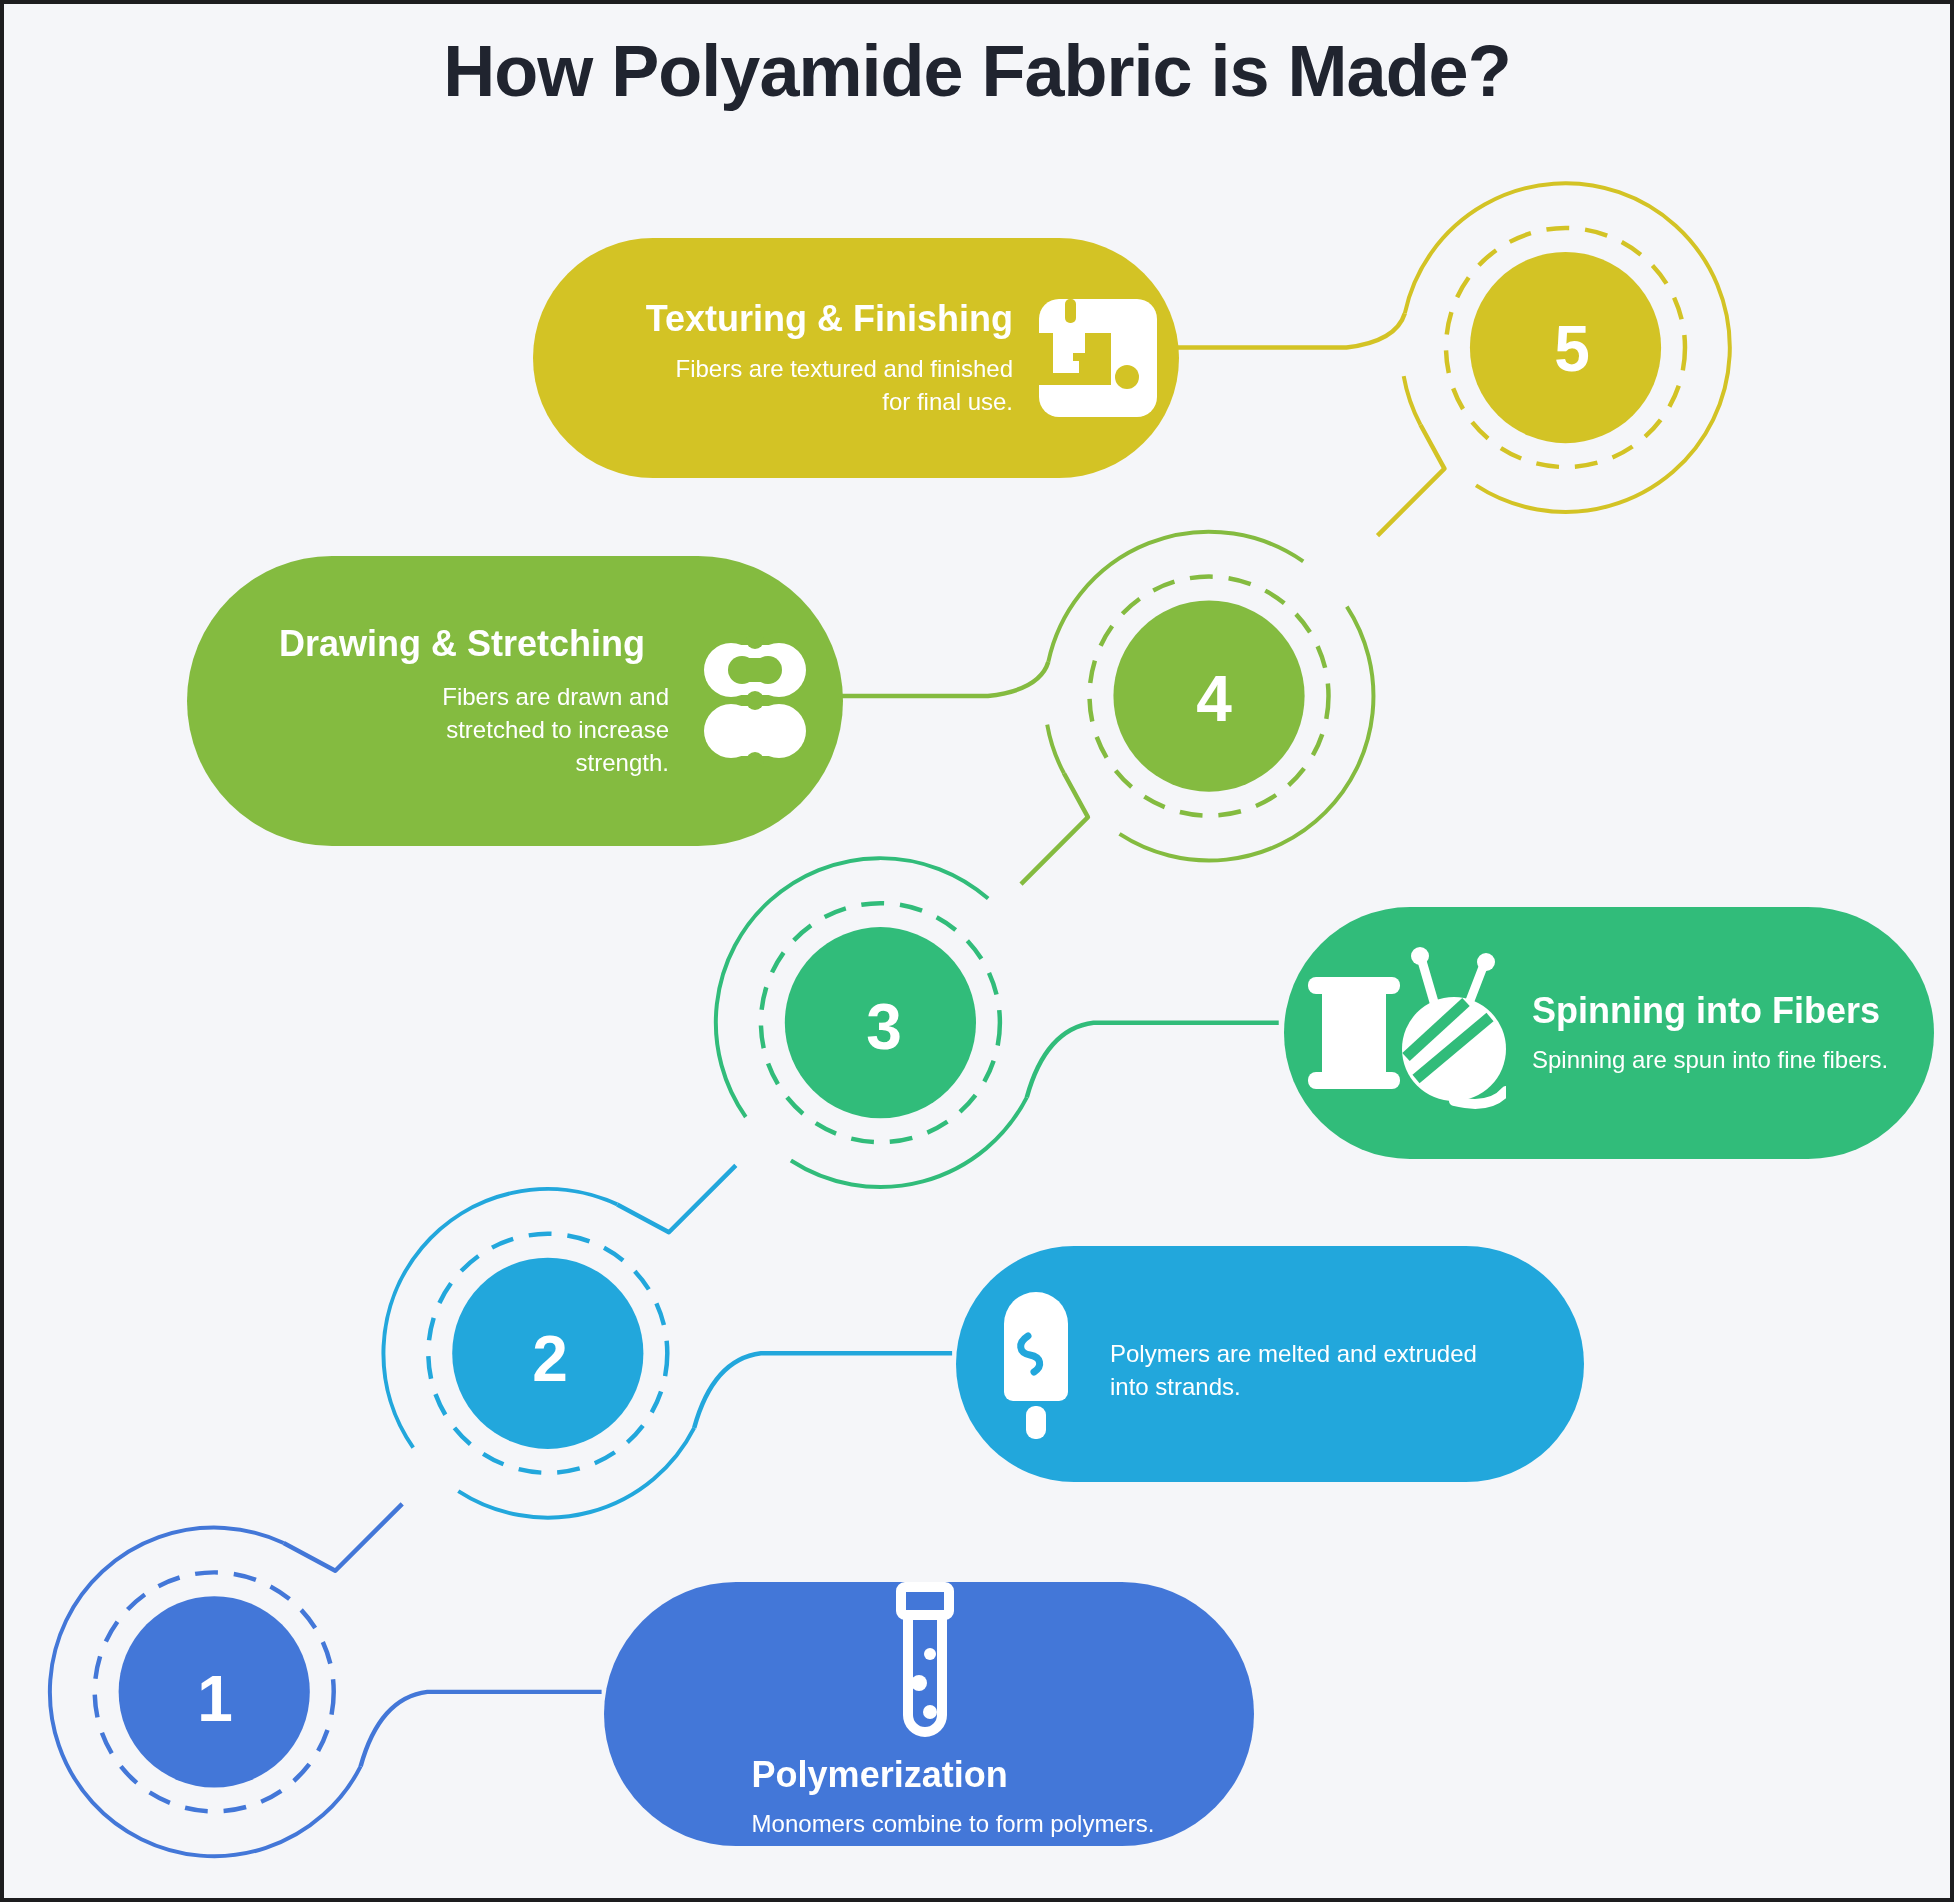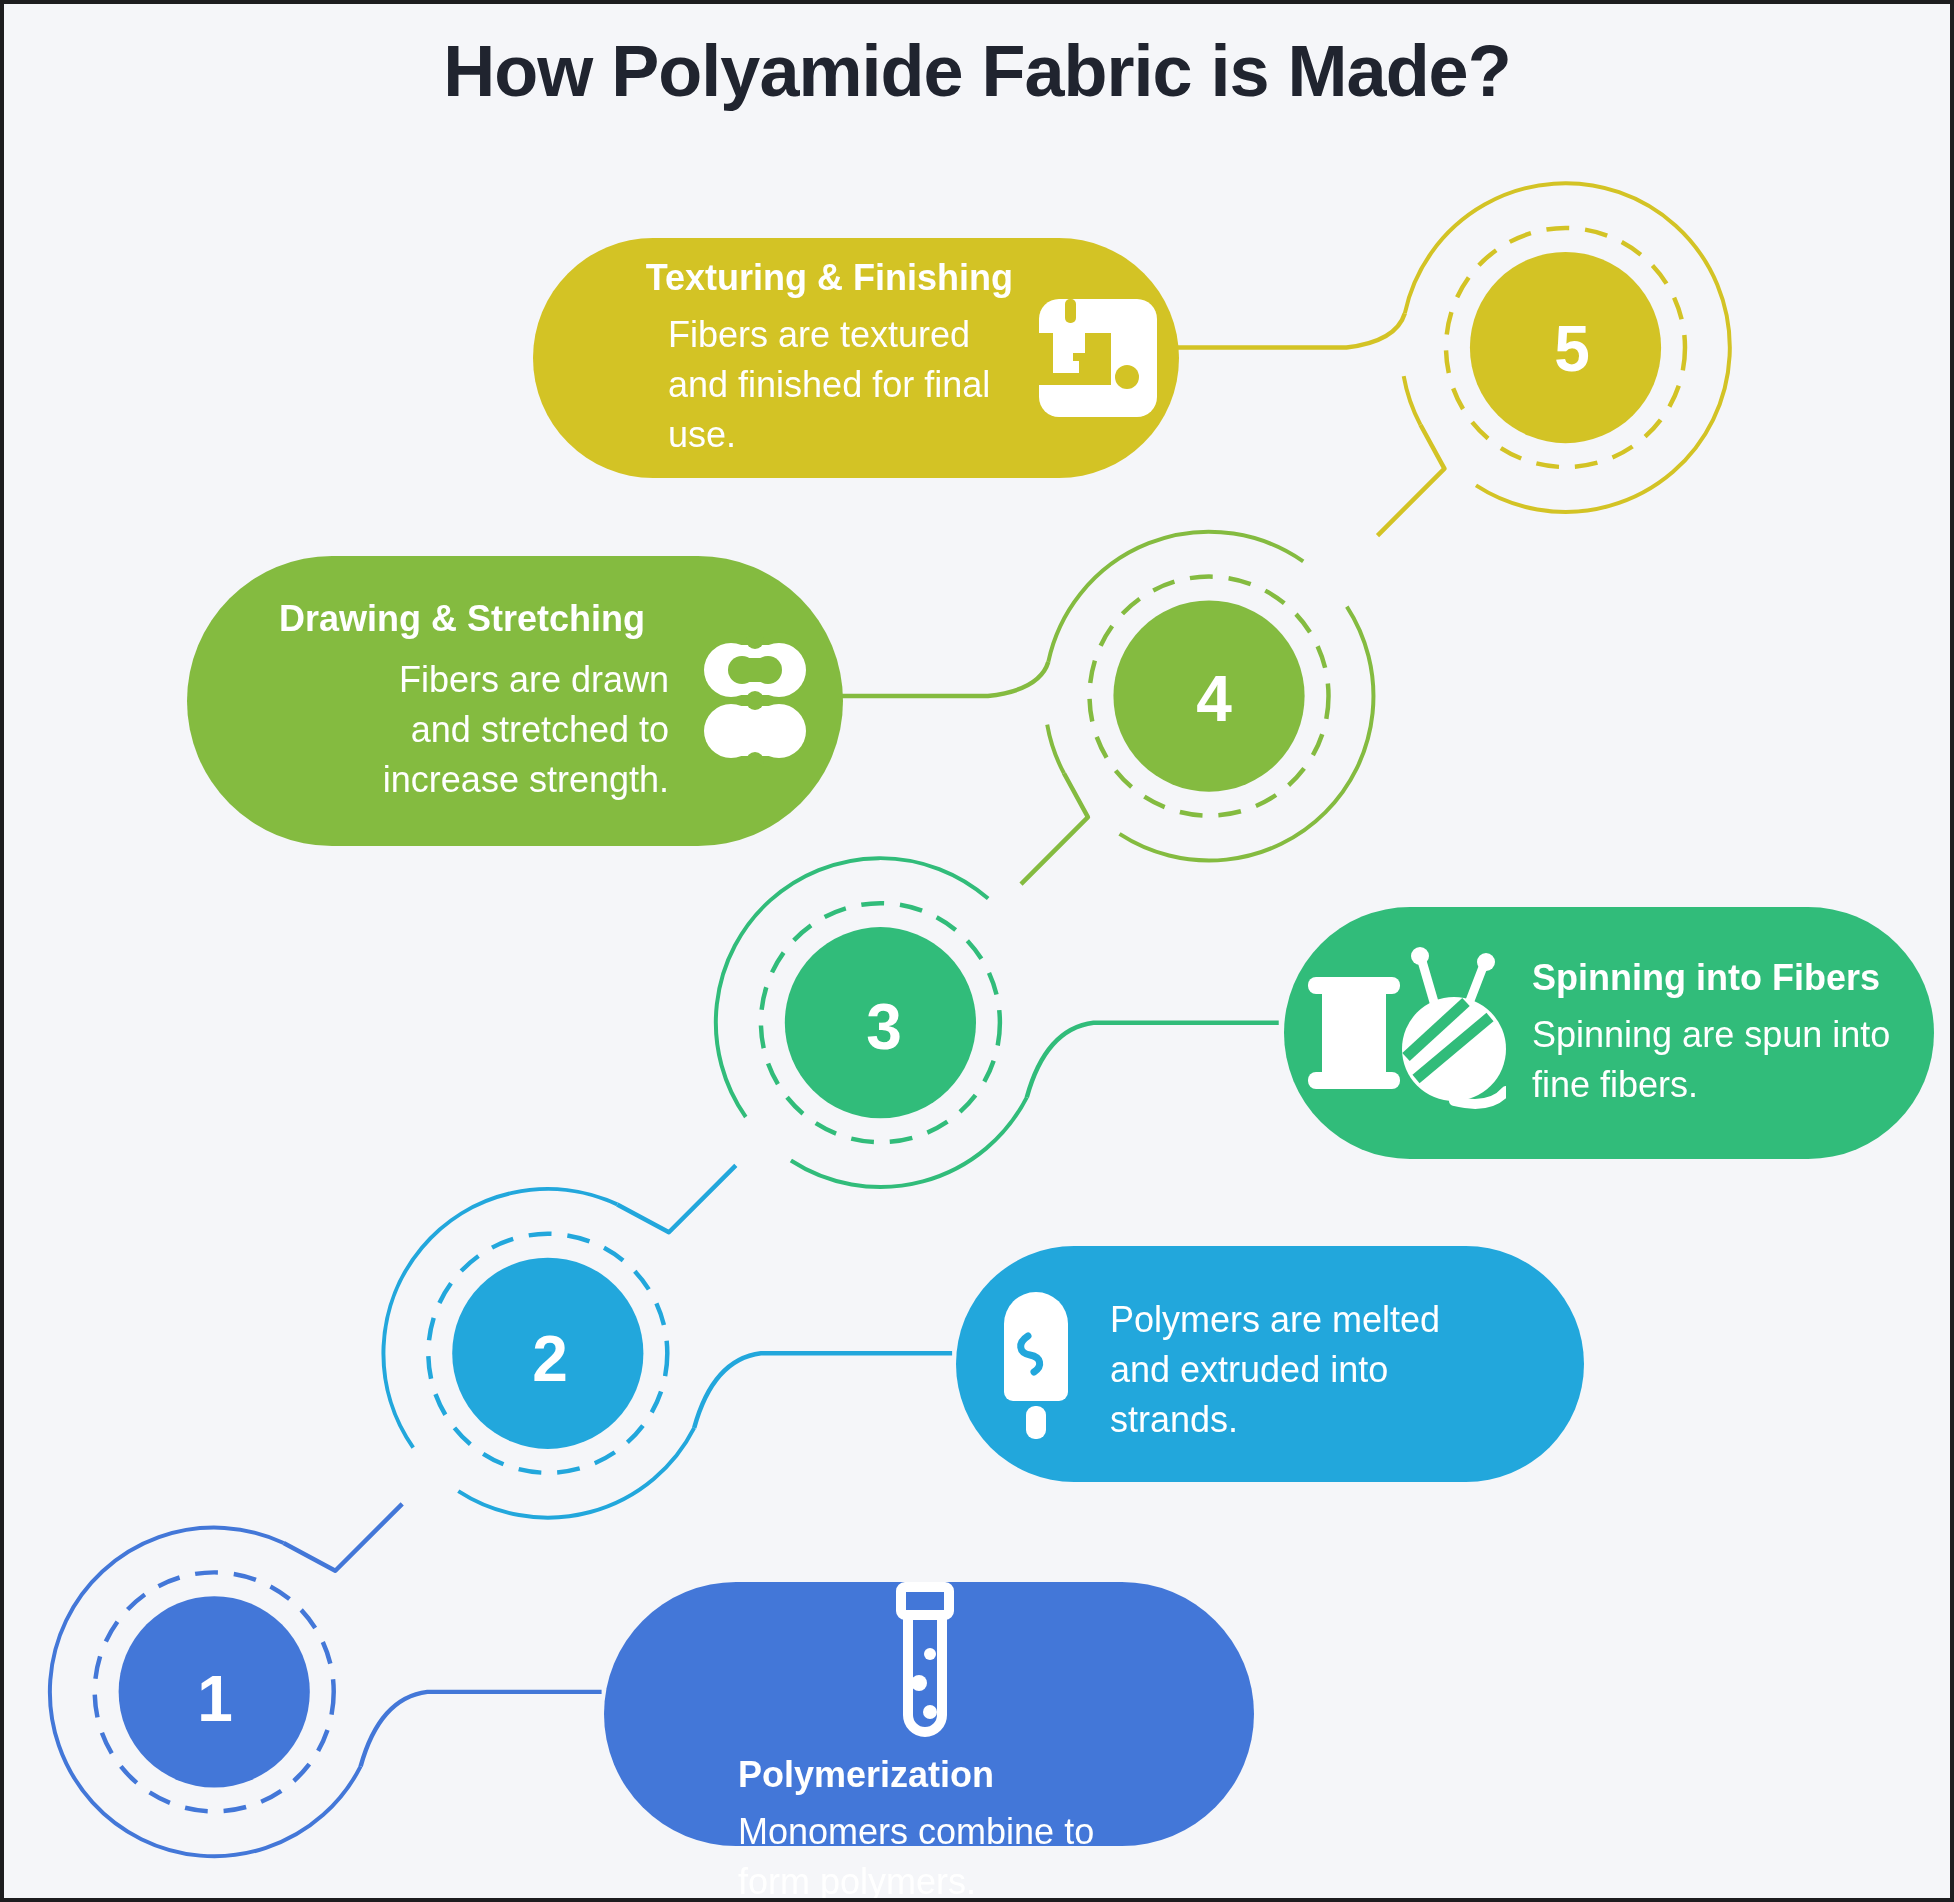--- a/index.html
+++ b/index.html
@@ -10,21 +10,21 @@
   .bg-svg{position:absolute;left:0;top:0;width:1946px;height:1894px;}
   .page-title{
     position:absolute;left:0;top:26px;width:100%;text-align:center;
     font-size:72px;font-weight:bold;letter-spacing:-1px;color:var(--title-c,#20242f);
   }
   .card{
     position:absolute;display:flex;align-items:center;color:#fff;box-sizing:border-box;
   }
   .card .txt{display:flex;flex-direction:column;}
   .card .t{font-size:36px;font-weight:bold;line-height:1.15;white-space:nowrap;}
-  .card .d{font-size:36px;line-height:1.38;margin-top:12px;}
+  .card .d{font-size:24px;line-height:1.38;margin-top:12px;}
   
   .card0{left:600px;top:1578px;width:650px;height:264px;border-radius:132px;background:var(--c0);padding-left:48px;flex-direction:column;}
   .card0 .icon{margin-right:56px;flex:none;}
   .card0 .d{max-width:430px;}
   
   .card1{left:952px;top:1242px;width:628px;height:236px;border-radius:118px;background:var(--c1);padding-left:34px;}
   .card1 .icon{margin-right:28px;flex:none;}
   .card1 .d{max-width:370px;}
   
   .card2{left:1280px;top:903px;width:650px;height:252px;border-radius:126px;background:var(--c2);padding-left:22px;}
@@ -32,21 +32,21 @@
   .card2 .d{max-width:400px;}
   
   .card3{left:183px;top:552px;width:656px;height:290px;border-radius:145px;background:var(--c3);padding-left:92px;padding-right:20px;}
   .card3 .txt{flex:1;}
   .card3 .t{text-align:left;}
   .card3 .d{text-align:right;align-self:flex-end;max-width:318px;margin-top:16px;}
   .card3 .icon{margin-left:18px;flex:none;}
   
   .card4{left:529px;top:234px;width:646px;height:240px;border-radius:120px;background:var(--c4);justify-content:flex-end;padding-right:22px;}
   .card4 .txt{align-items:flex-end;margin-right:26px;}
-  .card4 .t,.card4 .d{}
+  .card4 .t,.card4 .d{text-align:right;}
   .card4 .d{max-width:345px;}
   .num{
     position:absolute;width:160px;height:104px;line-height:104px;text-align:center;
     font-size:64px;font-weight:bold;color:#fff;
   }
   .n0{left:131px;top:1643px;} .n1{left:466px;top:1303px;} .n2{left:800px;top:971px;}
   .n3{left:1130px;top:643px;} .n4{left:1488px;top:293px;}
   .ring{fill:none;stroke-width:4px;}
   .dash{fill:none;stroke-width:4.5px;stroke-dasharray:23 16;}
   .tail{fill:none;stroke-width:4.5px;stroke-linejoin:round;}

